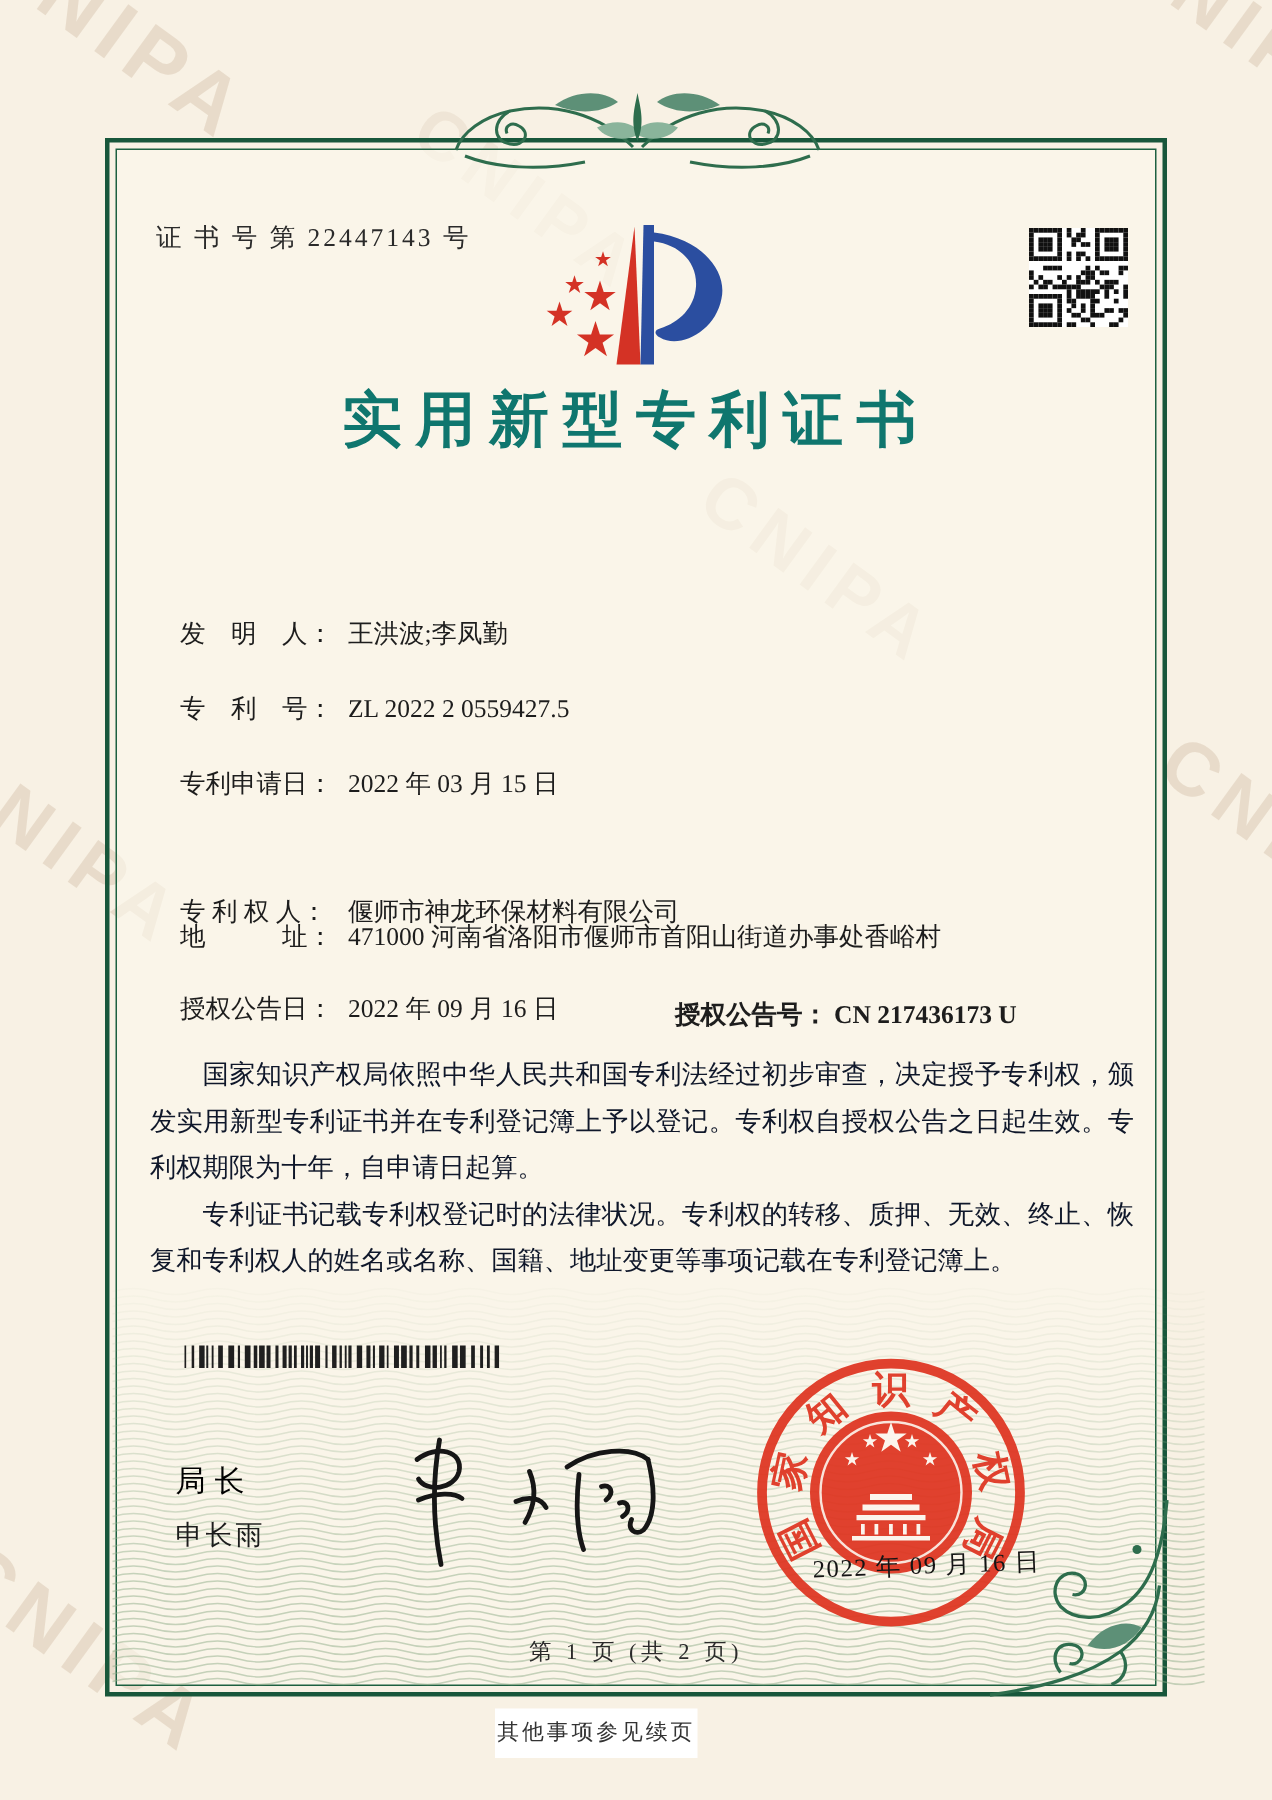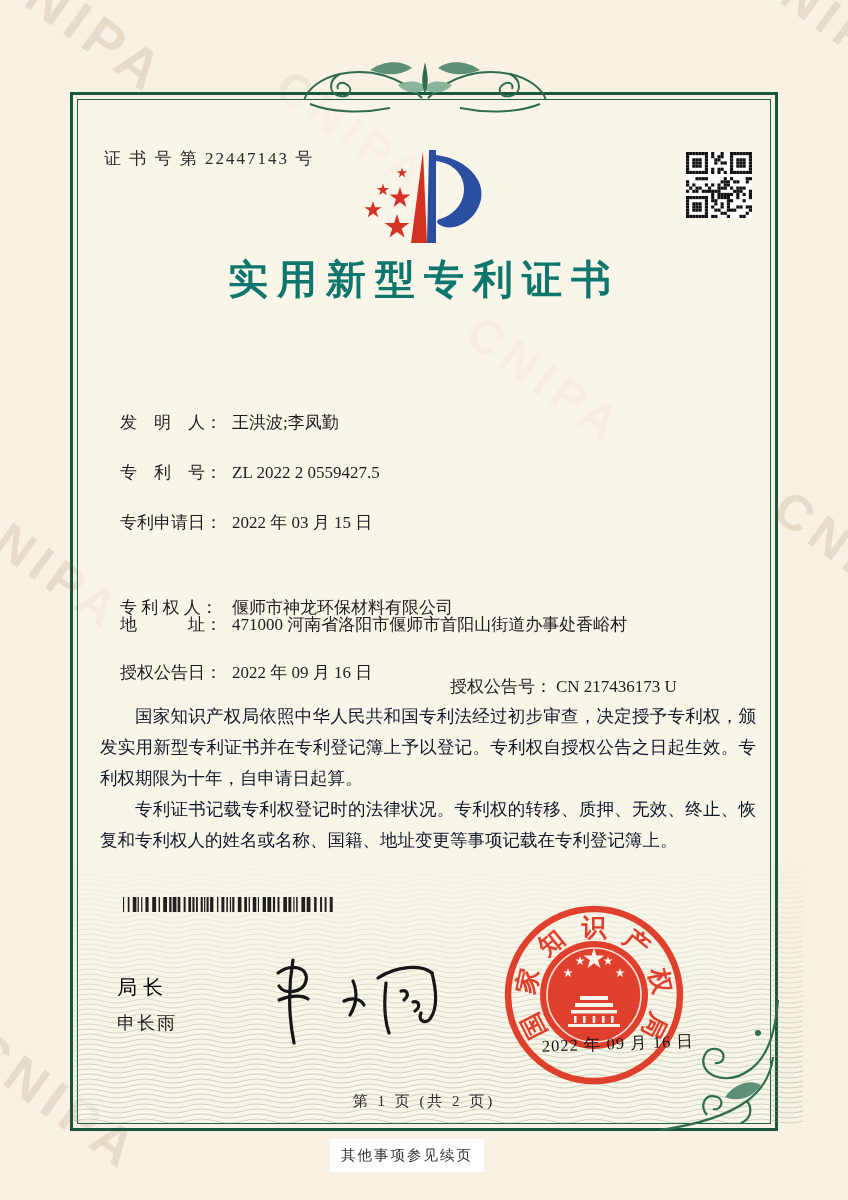--- a/index.html
+++ b/index.html
@@ -22,39 +22,39 @@
   .cert-no { left:104px; top:147px; font-size:17px; letter-spacing:2px; color:#2a2a2a; }
   .logo { left:343px; top:133px; width:160px; height:112px; }
   .qr { left:686px; top:152px; width:66px; height:66px; }
 
   .title { left:0; top:252px; width:848px; text-align:center; font-size:40px; font-weight:bold;
     letter-spacing:9px; color:#0f766e; }
 
   .field-row { left:120px; font-size:17px; color:#1d1d1d; white-space:nowrap; }
   .field-label { display:inline-block; width:108px; }
   .field-value { margin-left:4px; }
-  .col2 { position:absolute; left:330px; top:14px; white-space:nowrap; }
+  .col2 { position:absolute; left:330px; top:4px; white-space:nowrap;font-weight:bold; }
   .col2 .field-label { width:auto; }
 
   .paragraphs { left:100px; top:701px; width:656px; font-size:17.5px; line-height:31px;
     color:#0f172a; text-align:justify; }
   .paragraphs p { text-indent:2em; }
 
   .barcode { left:123px; top:897px; width:215px; height:16px; }
 
   .director-title { left:117px; top:974px; font-size:20px; letter-spacing:6px; color:#000000; }
   .director-name { left:117px; top:1011px; font-size:18px; letter-spacing:2px; color:#1c1c1c; }
   .signature { left:258px; top:943px; width:205px; height:108px; }
 
   .seal { left:495px; top:897px; width:230px; height:200px; }
   svg { overflow:visible; }
 
   .page-number { left:70px; top:1092px; width:708px; text-align:center; font-size:15px;
     letter-spacing:3px; color:#2b2b2b; }
-  .note-box { left:330px; top:1139px; width:154px; height:33px; background:#ffffff;
+  .note-box { left:330px; top:1139px; width:135px; height:33px; background:#ffffff;
     text-align:center; line-height:33px; font-size:14.5px; letter-spacing:2px; color:#333; }
 
   .ornament { z-index:4; }
 </style>
 </head>
 <body>
 
 <div class="page">
 
   <div class="watermark" style="left:-25px; top:-12px; font-size:56px;">CNIPA</div>

